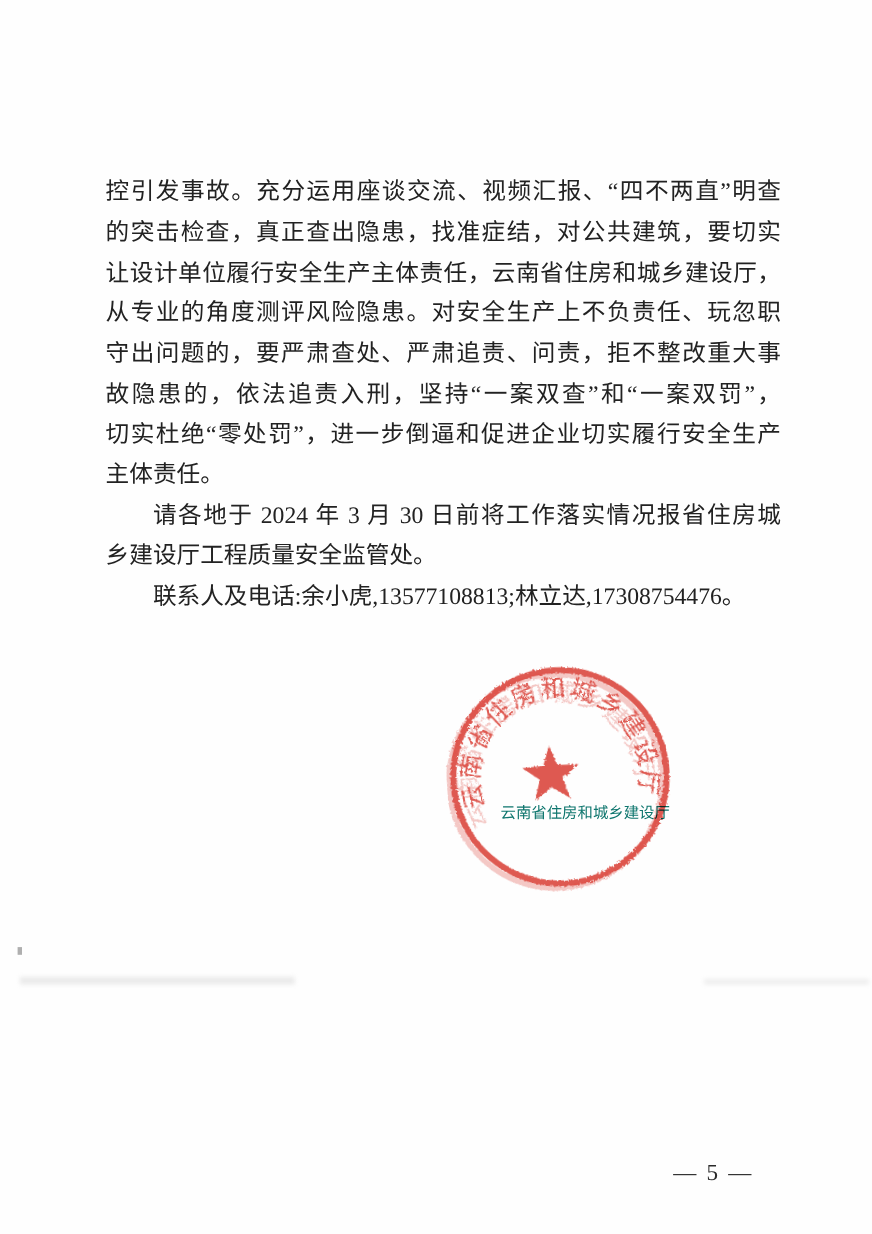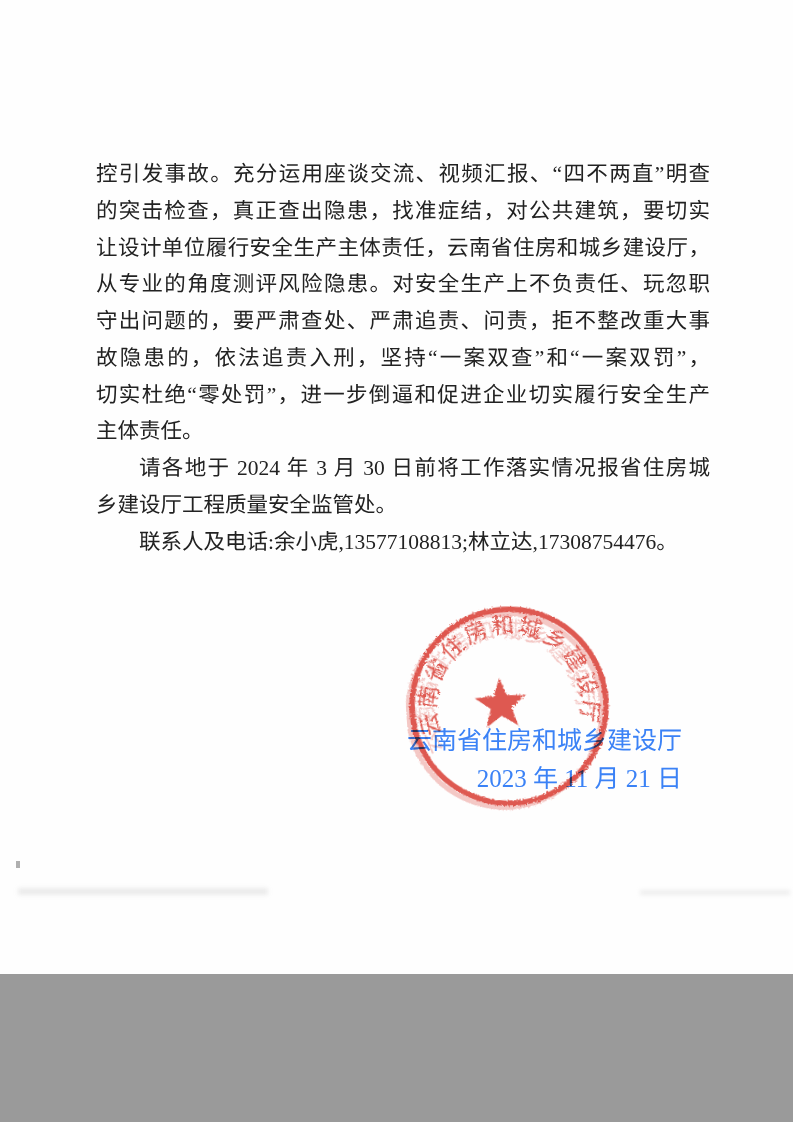--- a/index.html
+++ b/index.html
@@ -3,21 +3,21 @@
 <meta charset="utf-8">
 <style>
   * { margin: 0; padding: 0; box-sizing: border-box; }
   body {
     font-family: "Liberation Serif", "DejaVu Serif", serif;
     background: #9a9a9a;
   }
   .page {
     position: relative;
     width: 793px;
-    height: 974px;
+    height: 1122px;
     margin: 0 auto;
     background: #fefefe;
     overflow: hidden;
     color: #1f1f1f;
   }
   .body-text {
     position: absolute;
     left: 96px;
     top: 156px;
     width: 614px;
@@ -34,23 +34,23 @@
     white-space: normal;
     text-align: justify;
     text-align-last: justify;
   }
   .indent { text-indent: 43px; }
   .signature-block {
     position: absolute;
     left: 382px;
     top: 722px;
     width: 300px;
-    text-align: right;
-    font-size: 25px;
-    color: #3b82f6;
+    text-align: center;
+    font-size: 14px;
+    color: #0f766e;
     z-index: 1;
   }
   .signature-org { height: 38px; line-height: 38px; white-space: nowrap; }
   .signature-date { height: 38px; line-height: 38px; white-space: nowrap; }
   .seal {
     position: absolute;
     left: 406px;
     top: 596px;
     width: 212px;
     height: 218px;
@@ -100,21 +100,20 @@
     <div class="line j">故隐患的，依法追责入刑，坚持“一案双查”和“一案双罚”，</div>
     <div class="line j">切实杜绝“零处罚”，进一步倒逼和促进企业切实履行安全生产</div>
     <div class="line">主体责任。</div>
     <div class="line j indent">请各地于 2024 年 3 月 30 日前将工作落实情况报省住房城</div>
     <div class="line">乡建设厅工程质量安全监管处。</div>
     <div class="line indent">联系人及电话:余小虎,13577108813;林立达,17308754476。</div>
   </div>
 
   <div class="signature-block">
     <div class="signature-org">云南省住房和城乡建设厅</div>
-    <div class="signature-date">2023 年 11 月 21 日</div>
   </div>
 
   <svg class="seal" viewBox="0 0 212 218" xmlns="http://www.w3.org/2000/svg">
     <defs>
       <filter id="stamp-rough" x="-10%" y="-10%" width="120%" height="120%">
         <feTurbulence type="fractalNoise" baseFrequency="0.55" numOctaves="2" result="noise"></feTurbulence>
         <feDisplacementMap in="SourceGraphic" in2="noise" scale="4"></feDisplacementMap>
       </filter>
       <path id="seal-arc" d="M 36.8 140.9 A 73 73 0 1 1 169.2 140.9" fill="none"></path>
     </defs>

